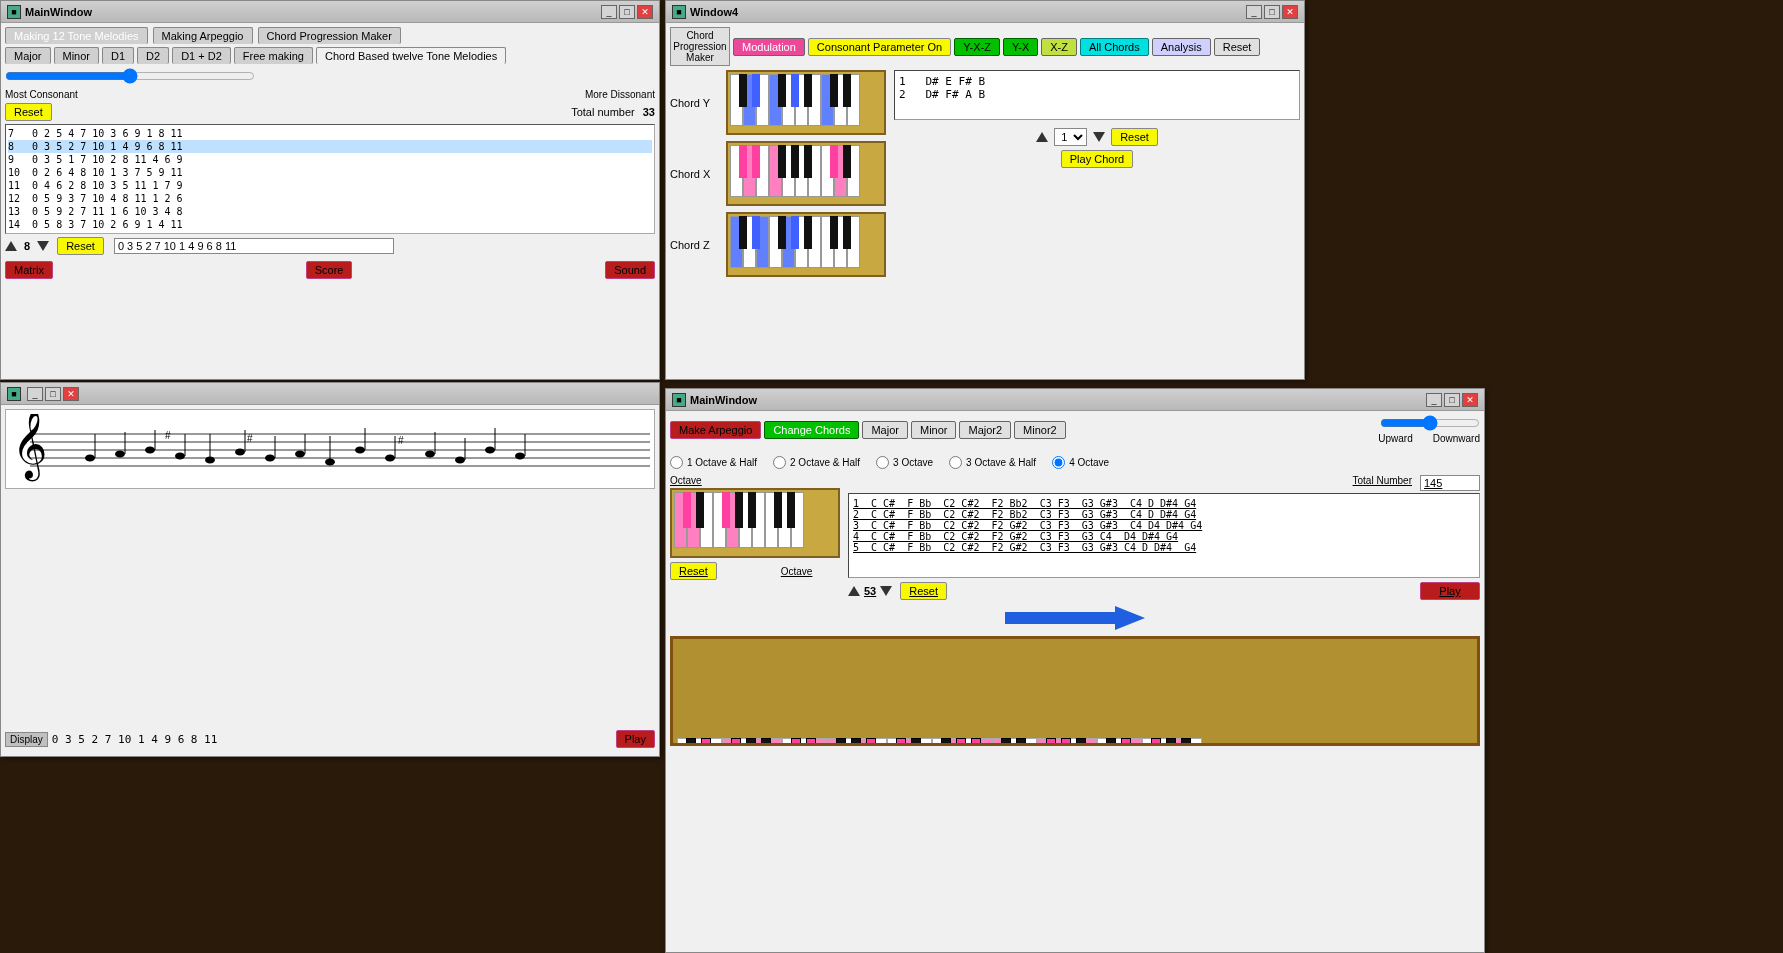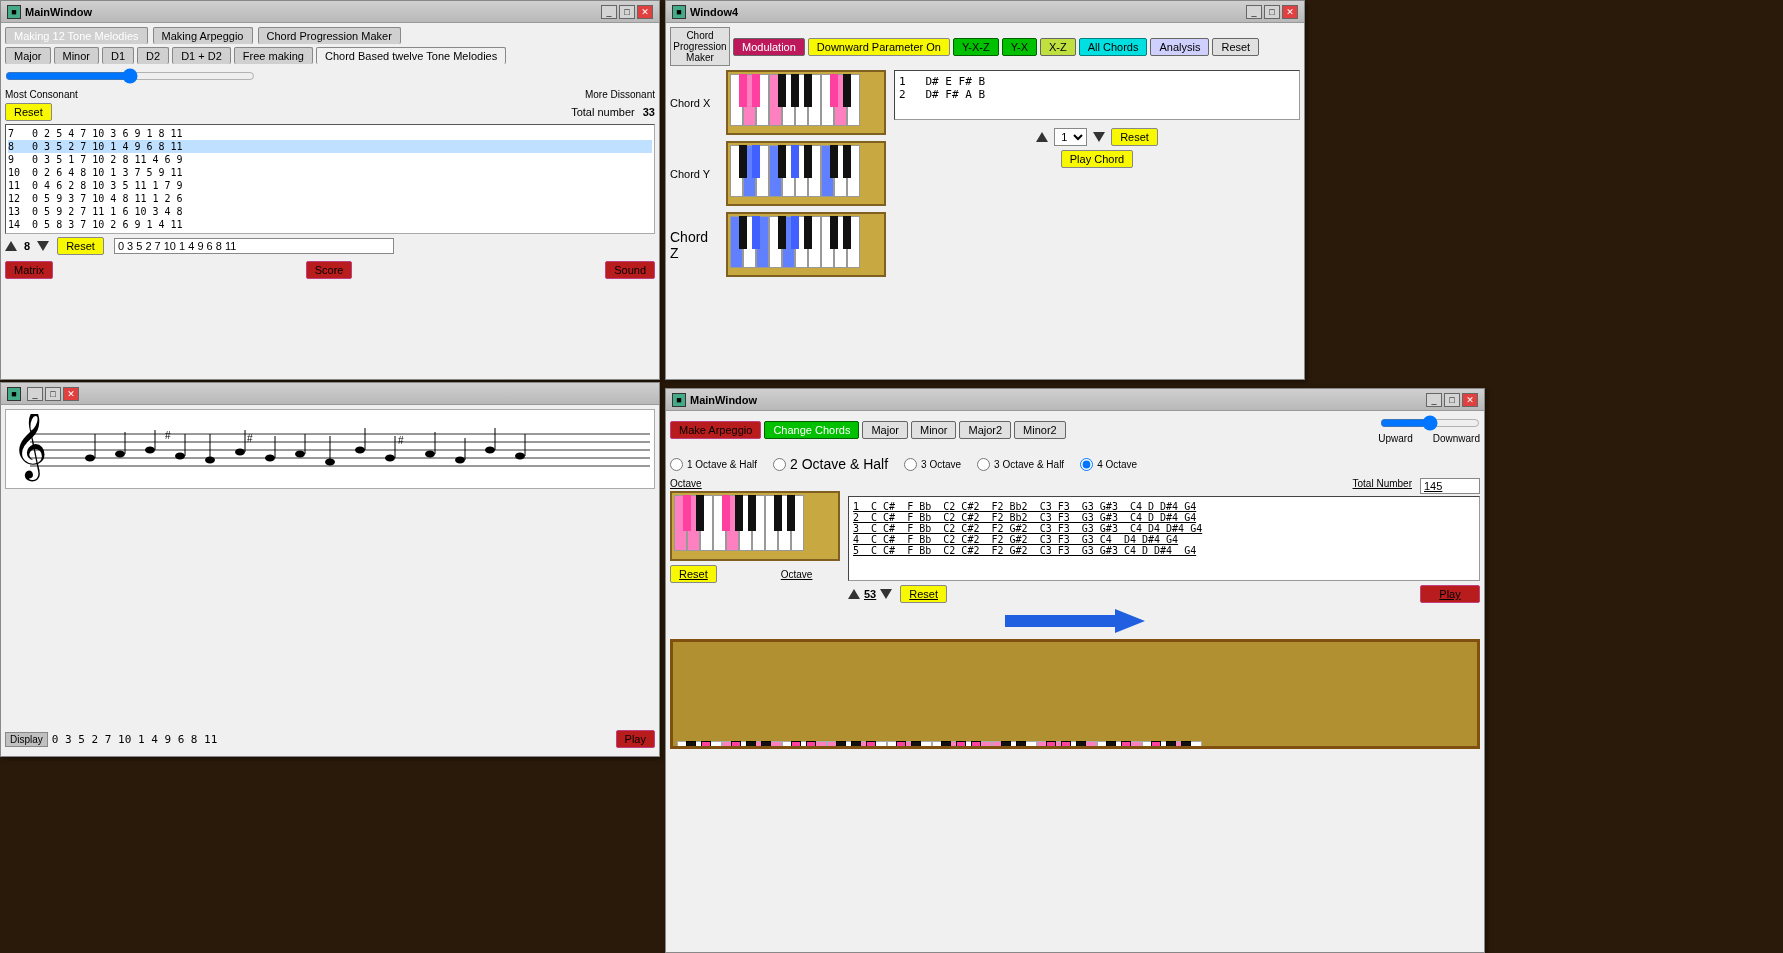--- a/index.html
+++ b/index.html
@@ -312,33 +312,60 @@
     <div class="title-icon">■</div>
     <span class="window-title">Window4</span>
     <div class="win-btn">_</div>
     <div class="win-btn">□</div>
     <div class="win-btn close">✕</div>
   </div>
   <div class="window-content">
 
     <div class="flex-row" style="gap:3px; margin-bottom:4px; flex-wrap:wrap;">
       <div style="width:60px; text-align:center; font-size:10px; border:1px solid #888; padding:2px; background:#e0e0e0;">Chord Progression Maker</div>
-      <button class="btn" style="background:#be185d; color:white;">Modulation</button>
-      <button class="btn btn-yellow">Downward Parameter On</button>
+      <button class="btn" style="background:#ec4899; color:white;">Modulation</button>
+      <button class="btn btn-yellow">Consonant Parameter On</button>
       <button class="btn btn-green" style="color:black;">Y-X-Z</button>
       <button class="btn btn-green" style="color:black;">Y-X</button>
       <button class="btn" style="background:#c0e040;">X-Z</button>
       <button class="btn btn-cyan">All Chords</button>
       <button class="btn" style="background:#d0d0ff;">Analysis</button>
       <button class="btn btn-default">Reset</button>
     </div>
 
     <div class="flex-row" style="align-items:flex-start; gap:8px;">
 
       <div class="flex-col" style="gap:6px;">
+
+        <div class="flex-row" style="align-items:center; gap:6px;">
+          <span style="font-size:11px; width:50px;">Chord Y</span>
+          <div class="chord-piano">
+            <div class="cp-keys" style="position:relative;">
+
+              <div class="cpwk"></div>
+              <div class="cpwk hb"></div>
+              <div class="cpwk"></div>
+              <div class="cpwk hb"></div>
+              <div class="cpwk"></div>
+              <div class="cpwk"></div>
+              <div class="cpwk"></div>
+              <div class="cpwk hb"></div>
+              <div class="cpwk"></div>
+              <div class="cpwk"></div>
+
+              <div class="cpbk" style="left:9px;"></div>
+              <div class="cpbk hb" style="left:22px;"></div>
+              <div class="cpbk" style="left:48px;"></div>
+              <div class="cpbk hb" style="left:61px;"></div>
+              <div class="cpbk" style="left:74px;"></div>
+              <div class="cpbk" style="left:100px;"></div>
+              <div class="cpbk" style="left:113px;"></div>
+            </div>
+          </div>
+        </div>
 
         <div class="flex-row" style="align-items:center; gap:6px;">
           <span style="font-size:11px; width:50px;">Chord X</span>
           <div class="chord-piano">
             <div class="cp-keys" style="position:relative;">
               <div class="cpwk"></div>
               <div class="cpwk hp"></div>
               <div class="cpwk"></div>
               <div class="cpwk hp"></div>
               <div class="cpwk"></div>
@@ -352,70 +379,43 @@
               <div class="cpbk" style="left:48px;"></div>
               <div class="cpbk" style="left:61px;"></div>
               <div class="cpbk" style="left:74px;"></div>
               <div class="cpbk hp" style="left:100px;"></div>
               <div class="cpbk" style="left:113px;"></div>
             </div>
           </div>
         </div>
 
         <div class="flex-row" style="align-items:center; gap:6px;">
-          <span style="font-size:11px; width:50px;">Chord Y</span>
+          <span style="font-size:11px; width:50px;">Chord Z</span>
           <div class="chord-piano">
             <div class="cp-keys" style="position:relative;">
-
-              <div class="cpwk"></div>
               <div class="cpwk hb"></div>
               <div class="cpwk"></div>
               <div class="cpwk hb"></div>
               <div class="cpwk"></div>
-              <div class="cpwk"></div>
-              <div class="cpwk"></div>
               <div class="cpwk hb"></div>
               <div class="cpwk"></div>
               <div class="cpwk"></div>
-
+              <div class="cpwk"></div>
+              <div class="cpwk"></div>
+              <div class="cpwk"></div>
               <div class="cpbk" style="left:9px;"></div>
               <div class="cpbk hb" style="left:22px;"></div>
               <div class="cpbk" style="left:48px;"></div>
               <div class="cpbk hb" style="left:61px;"></div>
               <div class="cpbk" style="left:74px;"></div>
               <div class="cpbk" style="left:100px;"></div>
               <div class="cpbk" style="left:113px;"></div>
             </div>
           </div>
         </div>
-
-        <div class="flex-row" style="align-items:center; gap:6px;">
-          <span style="font-size:14px; width:50px;">Chord Z</span>
-          <div class="chord-piano">
-            <div class="cp-keys" style="position:relative;">
-              <div class="cpwk hb"></div>
-              <div class="cpwk"></div>
-              <div class="cpwk hb"></div>
-              <div class="cpwk"></div>
-              <div class="cpwk hb"></div>
-              <div class="cpwk"></div>
-              <div class="cpwk"></div>
-              <div class="cpwk"></div>
-              <div class="cpwk"></div>
-              <div class="cpwk"></div>
-              <div class="cpbk" style="left:9px;"></div>
-              <div class="cpbk hb" style="left:22px;"></div>
-              <div class="cpbk" style="left:48px;"></div>
-              <div class="cpbk hb" style="left:61px;"></div>
-              <div class="cpbk" style="left:74px;"></div>
-              <div class="cpbk" style="left:100px;"></div>
-              <div class="cpbk" style="left:113px;"></div>
-            </div>
-          </div>
-        </div>
       </div>
 
       <div style="flex:1; min-width:200px;">
         <div class="chord-list-area">
           <div>1&nbsp;&nbsp;&nbsp;D# E F# B</div>
           <div>2&nbsp;&nbsp;&nbsp;D# F# A B</div>
         </div>
 
         <div class="flex-row" style="margin-top:8px; justify-content:center; gap:6px;">
           <div class="tri-up"></div>
@@ -461,21 +461,21 @@
       </div>
     </div>
 
     <div class="flex-row" style="gap:16px; margin-bottom:6px;">
       <div class="flex-row">
         <input type="radio" name="octave-range" style="">
         <span style="font-size:10px;">1 Octave &amp; Half</span>
       </div>
       <div class="flex-row">
         <input type="radio" name="octave-range" style="">
-        <span style="font-size:14px;">2 Octave &amp; Half</span>
+        <span style="font-size:10px;">2 Octave &amp; Half</span>
       </div>
       <div class="flex-row">
         <input type="radio" name="octave-range" style="">
         <span style="font-size:10px;">3 Octave</span>
       </div>
       <div class="flex-row">
         <input type="radio" name="octave-range" style="">
         <span style="font-size:10px;">3 Octave &amp; Half</span>
       </div>
       <div class="flex-row">

